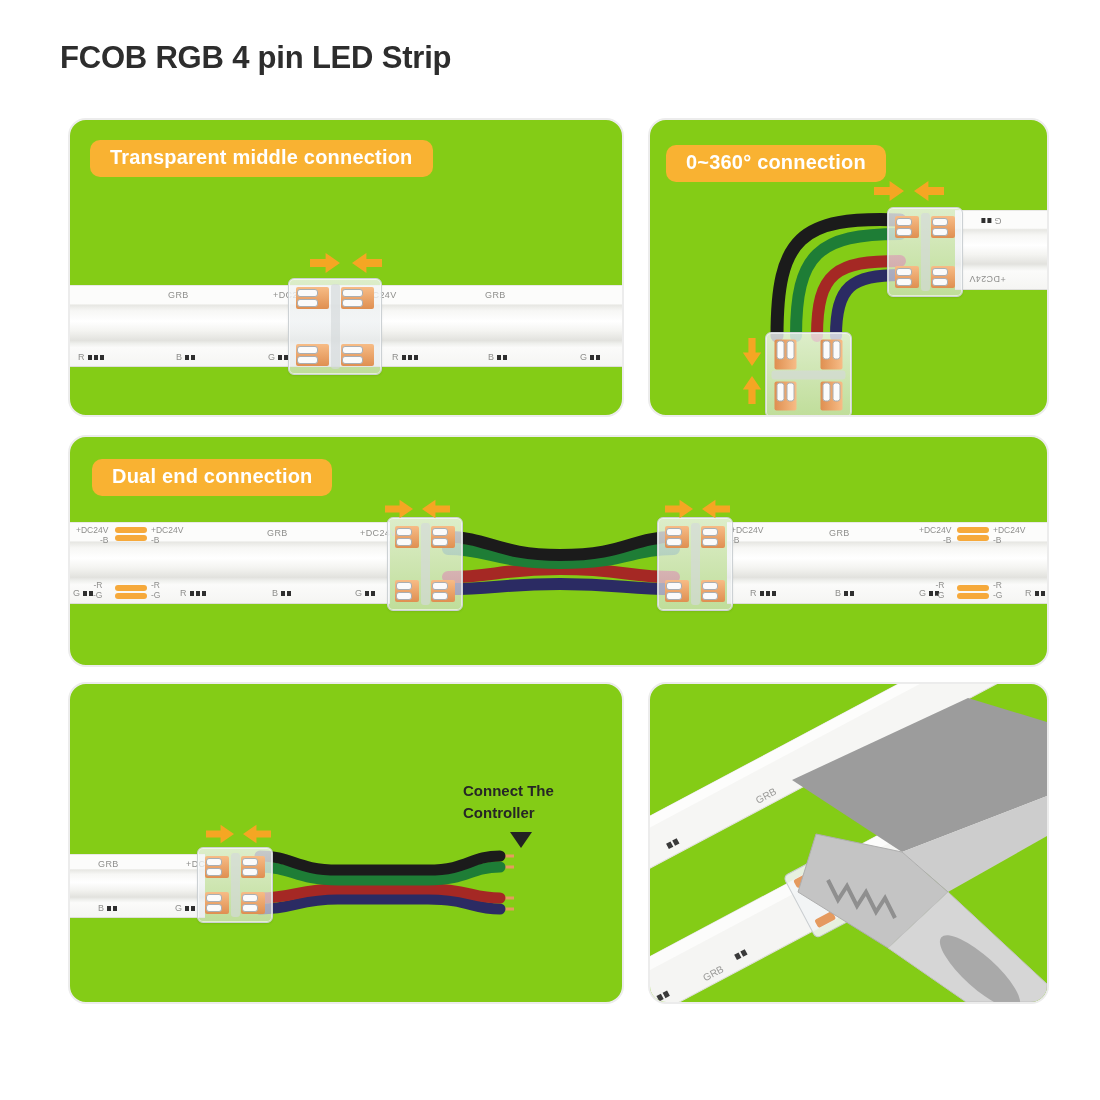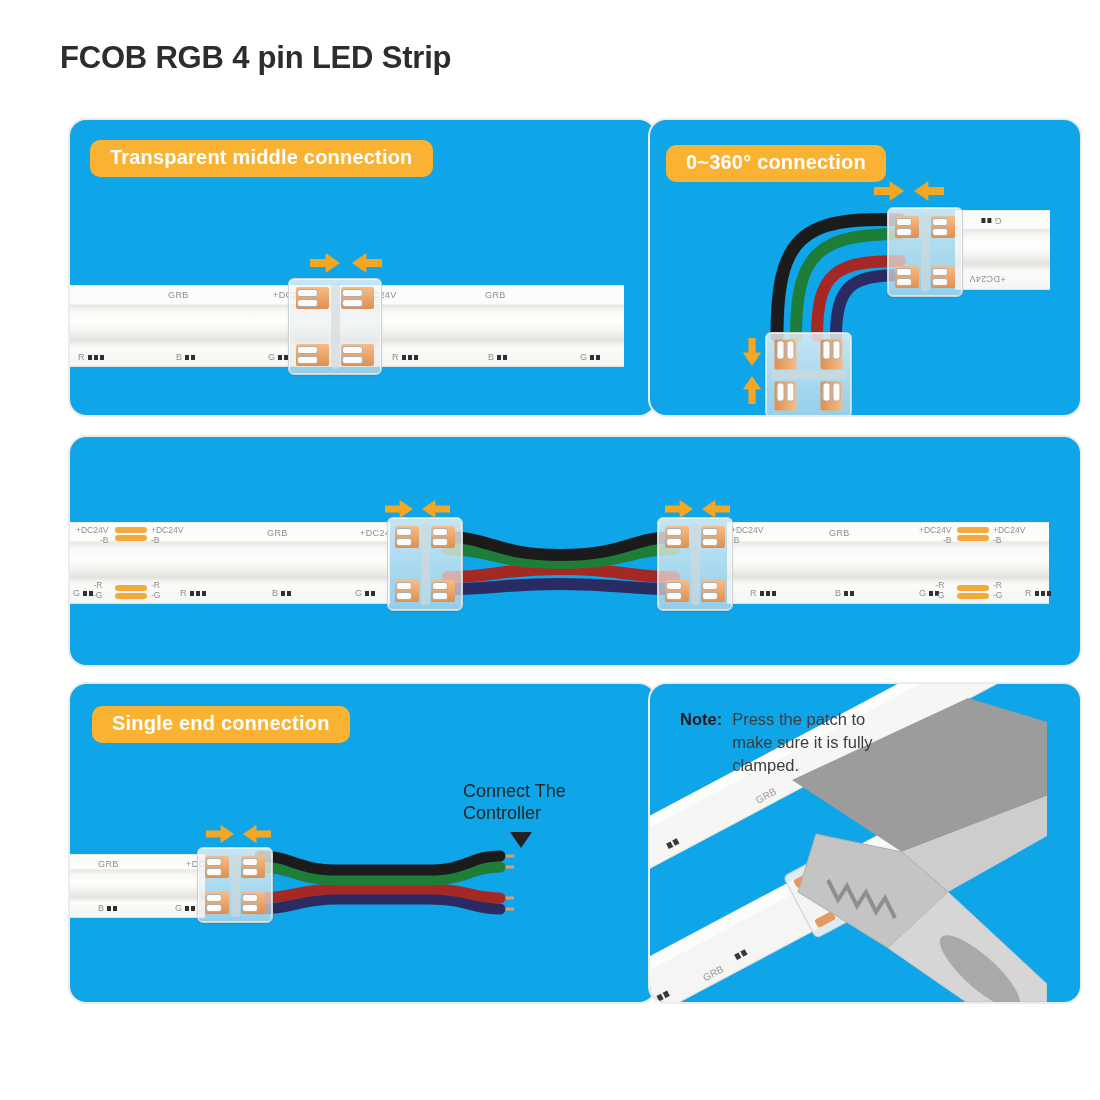--- a/index.html
+++ b/index.html
@@ -1,20 +1,20 @@
 <!DOCTYPE html>
 <html style="--badge: #F9B232; --arrow: #F5A623; --wire-black: #1b1b1b; --wire-green: #1e7d36; --wire-red: #a52824; --wire-blue: #2b2b63; --pad-copper: #e59a5f; --pad-orange: #F6A93B;"><head>
 <meta charset="utf-8">
 <style>
   html,body{margin:0;padding:0;background:#fff;}
   .canvas{position:relative;width:1100px;height:1100px;background:#ffffff;
           font-family:"Liberation Sans",sans-serif;overflow:hidden;}
   .title{position:absolute;left:60px;top:40px;margin:0;font-size:31px;font-weight:700;
          color:#2d2d2d;letter-spacing:-0.2px;}
-  .panel{position:absolute;background:#0ea5e9;border:2px solid #ececec;border-radius:18px;overflow:hidden;padding-left:33px;}
+  .panel{position:absolute;background:#84cc16;border:2px solid #ececec;border-radius:18px;overflow:hidden;}
   .badge{position:absolute;background:var(--badge,#F9B232);color:#fff;font-weight:700;
          font-size:20px;padding:6px 20px 8px;border-radius:10px;letter-spacing:.2px;z-index:8;white-space:nowrap;}
   
   .arrow{position:absolute;width:30px;height:22px;background:var(--arrow,#F5A623);z-index:7;
          clip-path:polygon(0 32%,52% 32%,52% 4%,100% 50%,52% 96%,52% 68%,0 68%);}
   .arrow.left{transform:scaleX(-1);}
   .arrow.down{transform:rotate(90deg);}
   .arrow.up{transform:rotate(-90deg);}
   .arrow.sm{width:28px;height:20px;}
   
@@ -47,21 +47,21 @@
   .c-slot .clip.b{top:auto;bottom:2px;}
   .rot90{position:absolute;inset:0;transform:rotate(90deg);}
   .wires{position:absolute;inset:0;z-index:3;}
   .w{fill:none;stroke-linecap:round;}
   .w.black{stroke:var(--wire-black,#1b1b1b);}
   .w.green{stroke:var(--wire-green,#1e7d36);}
   .w.red{stroke:var(--wire-red,#a52824);}
   .w.blue{stroke:var(--wire-blue,#2b2b63);}
   .tip{stroke:var(--pad-copper,#e59a5f);}
   
-  .ctrl{position:absolute;font-size:18px;font-weight:400;color:#262626;line-height:22px;z-index:8;}
+  .ctrl{position:absolute;font-size:15px;font-weight:700;color:#262626;line-height:22px;z-index:8;}
   .tri-down{position:absolute;width:0;height:0;border-left:11px solid transparent;
             border-right:11px solid transparent;border-top:16px solid #222;z-index:8;}
   
   .note{position:absolute;left:30px;top:24px;display:flex;gap:10px;z-index:8;
         font-size:16.5px;color:#3d3d3d;line-height:23px;}
   .note .nlabel{font-weight:700;color:#1c1c1c;}
 </style>
 </head>
 <body>
 
@@ -232,20 +232,21 @@
           <div class="c-slot">
               <i class="clip"></i>
               <i class="clip b"></i>
             </div>
         </div>
       </div>
     </div>
   </section>
 
   <section class="panel" style="left:68px;top:435px;width:977px;height:228px;">
+    <div class="badge" style="left:22px;top:22px;">Dual end connection</div>
 
     <div class="arrow sm" style="left:315px;top:62px;"></div>
     <div class="arrow sm left" style="left:352px;top:62px;"></div>
     <div class="arrow sm" style="left:595px;top:62px;"></div>
     <div class="arrow sm left" style="left:632px;top:62px;"></div>
 
     <div class="strip" style="left:-2px;top:85px;width:322px;height:80px;">
       <span class="stack2 r" style="left:8px;top:3px;">
           <span>+DC24V</span>
           <span>-B</span>
@@ -421,21 +422,20 @@
           </div>
         <div class="c-slot">
             <i class="clip"></i>
             <i class="clip b"></i>
           </div>
       </div>
     </div>
   </section>
 
   <section class="panel" style="left:68px;top:682px;width:552px;height:318px;">
-    <div class="badge" style="left:22px;top:22px;">Single end connection</div>
 
     <div class="ctrl" style="left:393px;top:96px;">
       <div>Connect The</div>
       <div>Controller</div>
     </div>
     <div class="tri-down" style="left:440px;top:148px;"></div>
 
     <div class="arrow sm" style="left:136px;top:140px;"></div>
     <div class="arrow sm left" style="left:173px;top:140px;"></div>
 
@@ -492,28 +492,20 @@
           </div>
         <div class="c-slot">
             <i class="clip"></i>
             <i class="clip b"></i>
           </div>
       </div>
     </div>
   </section>
 
   <section class="panel" style="left:648px;top:682px;width:397px;height:318px;">
-    <div class="note">
-      <span class="nlabel">Note:</span>
-      <span>
-        <div>Press the patch to</div>
-        <div>make sure it is fully</div>
-        <div>clamped.</div>
-      </span>
-    </div>
 
     <svg width="397" height="318" viewBox="0 0 397 318" style="position:absolute;left:0;top:0;z-index:1;">
       <g transform="rotate(-28 190 210)">
 
         <rect x="-60" y="52" width="620" height="46" fill="#f6f6f4" stroke="#e3e3e0"></rect>
         <rect x="-60" y="52" width="620" height="10" fill="#fdfdfc"></rect>
         <rect x="60" y="84" width="5" height="6" fill="#3a3a3a"></rect>
         <rect x="67" y="84" width="5" height="6" fill="#3a3a3a"></rect>
         <text x="160" y="92" font-size="10" fill="#9a9a98">GRB</text>
 

